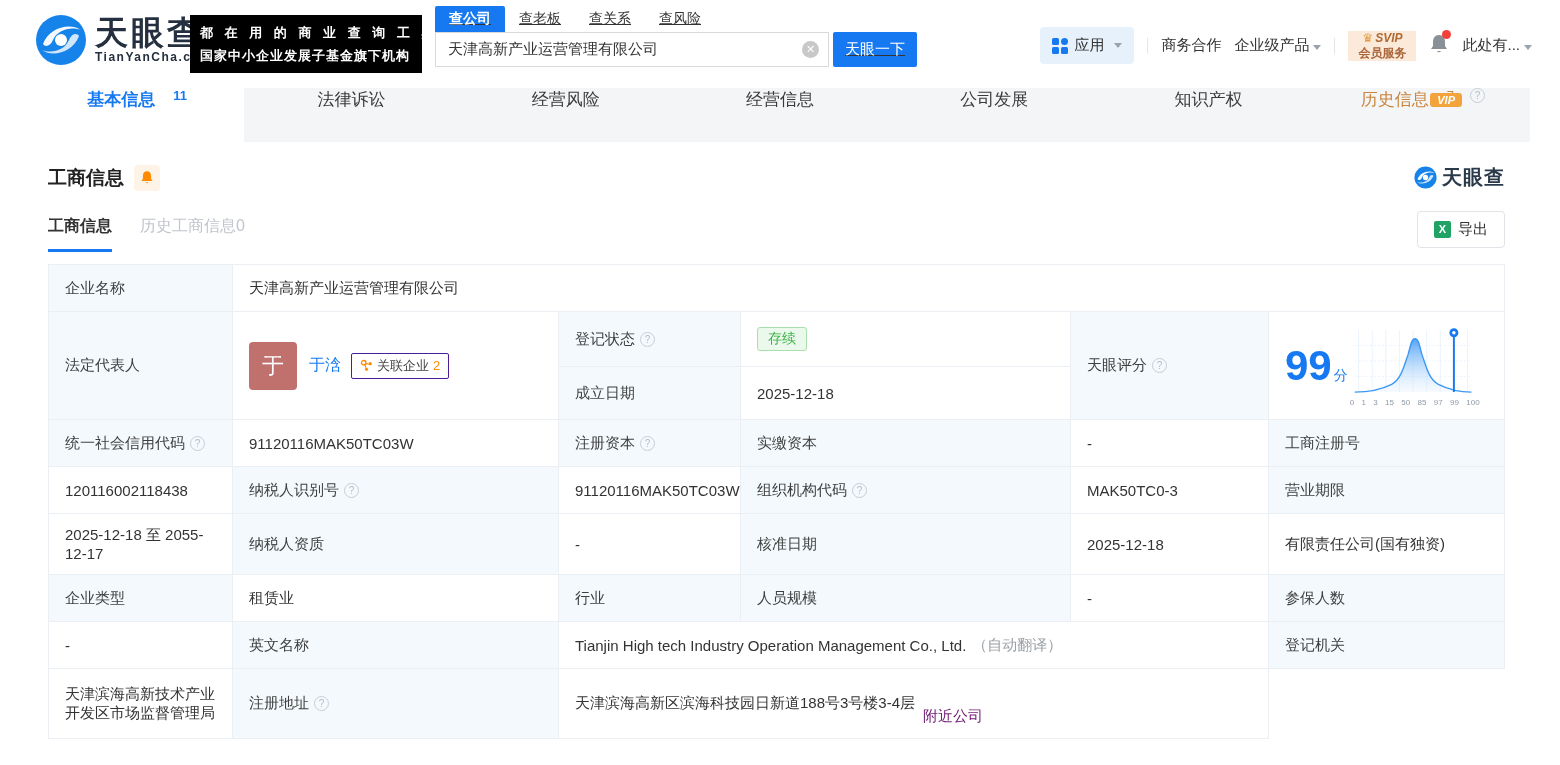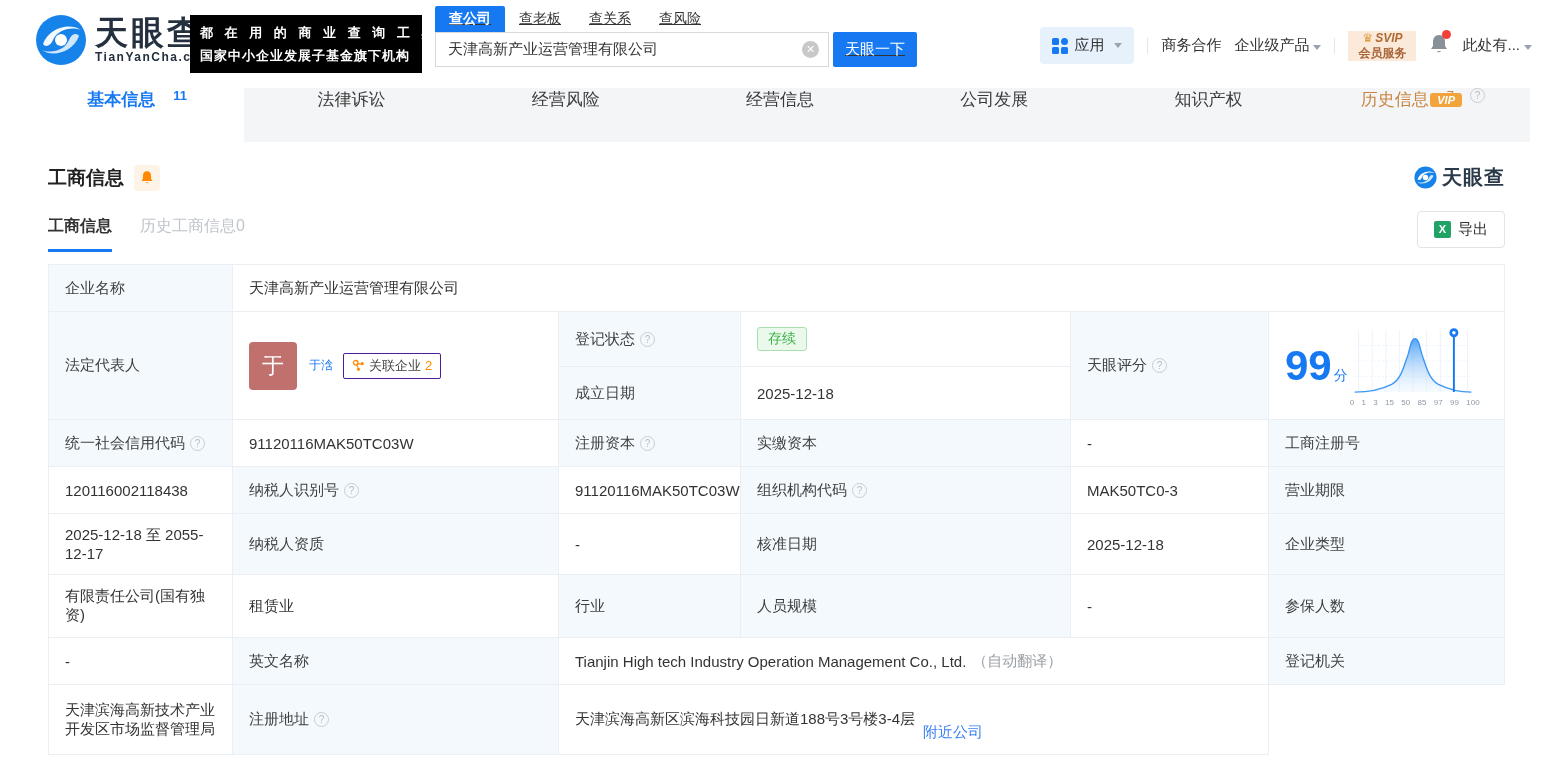--- a/index.html
+++ b/index.html
@@ -86,26 +86,26 @@
     grid-template-columns:184px 326px 182px 330px 198px 1fr;
     border-top:1px solid #ebeef2; border-left:1px solid #ebeef2; font-size:15px; }
   .c { border-right:1px solid #ebeef2; border-bottom:1px solid #ebeef2; padding:12px 16px;
     display:flex; align-items:center; min-height:47px; }
   .lb { background:#f3f9fc; color:#3f3f3f; gap:5px; }
   .vl { background:#fff; color:#333; flex-wrap:wrap; }
   .sp5 { grid-column:span 5; }
   .sp3 { grid-column:span 3; }
   .rs2 { grid-row:span 2; }
   .dash { color:#333; }
-  .blue-link { color:#3b82f6; cursor:pointer;margin-top:26px; }
+  .blue-link { color:#701a75; cursor:pointer;margin-top:26px; }
   .gray-note { color:#9aa0a6; margin-left:6px; }
 
   .avatar { width:48px; height:48px; border-radius:4px; background:#c0716e; color:#fff;
     display:flex; align-items:center; justify-content:center; font-size:22px; margin-right:12px; cursor:pointer;}
-  .rep-name { font-size:12px; color:#1779f2; margin-right:10px; cursor:pointer;font-family:Liberation Mono, monospace;}
+  .rep-name { font-size:16px; color:#1779f2; margin-right:10px; cursor:pointer;font-family:Liberation Mono, monospace;}
   .rel-badge { display:inline-flex; align-items:center; gap:4px; border:1px solid #4c1d95;
     border-radius:2px; padding:3px 8px; font-size:13px; color:#444; cursor:pointer;}
   .rel-badge .num { color:#ff8a00; }
 
   .status-badge { background:#ebf8ec; border:1px solid #a8e0ad; color:#3bb346; border-radius:3px;
     padding:2px 10px; font-size:14px; }
 
   .score-cell { }
   .score-num { font-size:42px; font-weight:bold; color:#1779f2; line-height:42px;}
   .score-unit { font-size:14px; color:#1779f2; margin-left:2px; }
@@ -343,22 +343,22 @@
     </div>
     <div class="c vl">MAK50TC0-3</div>
 
     <div class="c lb">营业期限</div>
     <div class="c vl">2025-12-18 至 2055-12-17</div>
     <div class="c lb">纳税人资质</div>
     <div class="c vl dash">-</div>
     <div class="c lb">核准日期</div>
     <div class="c vl">2025-12-18</div>
 
+    <div class="c vl">有限责任公司(国有独资)</div>
     <div class="c lb">企业类型</div>
-    <div class="c vl">有限责任公司(国有独资)</div>
     <div class="c vl">租赁业</div>
     <div class="c lb">行业</div>
     <div class="c lb">人员规模</div>
     <div class="c vl dash">-</div>
 
     <div class="c lb">参保人数</div>
     <div class="c vl dash">-</div>
     <div class="c lb">英文名称</div>
     <div class="c vl sp3">
       <span>Tianjin High tech Industry Operation Management Co., Ltd.</span>

